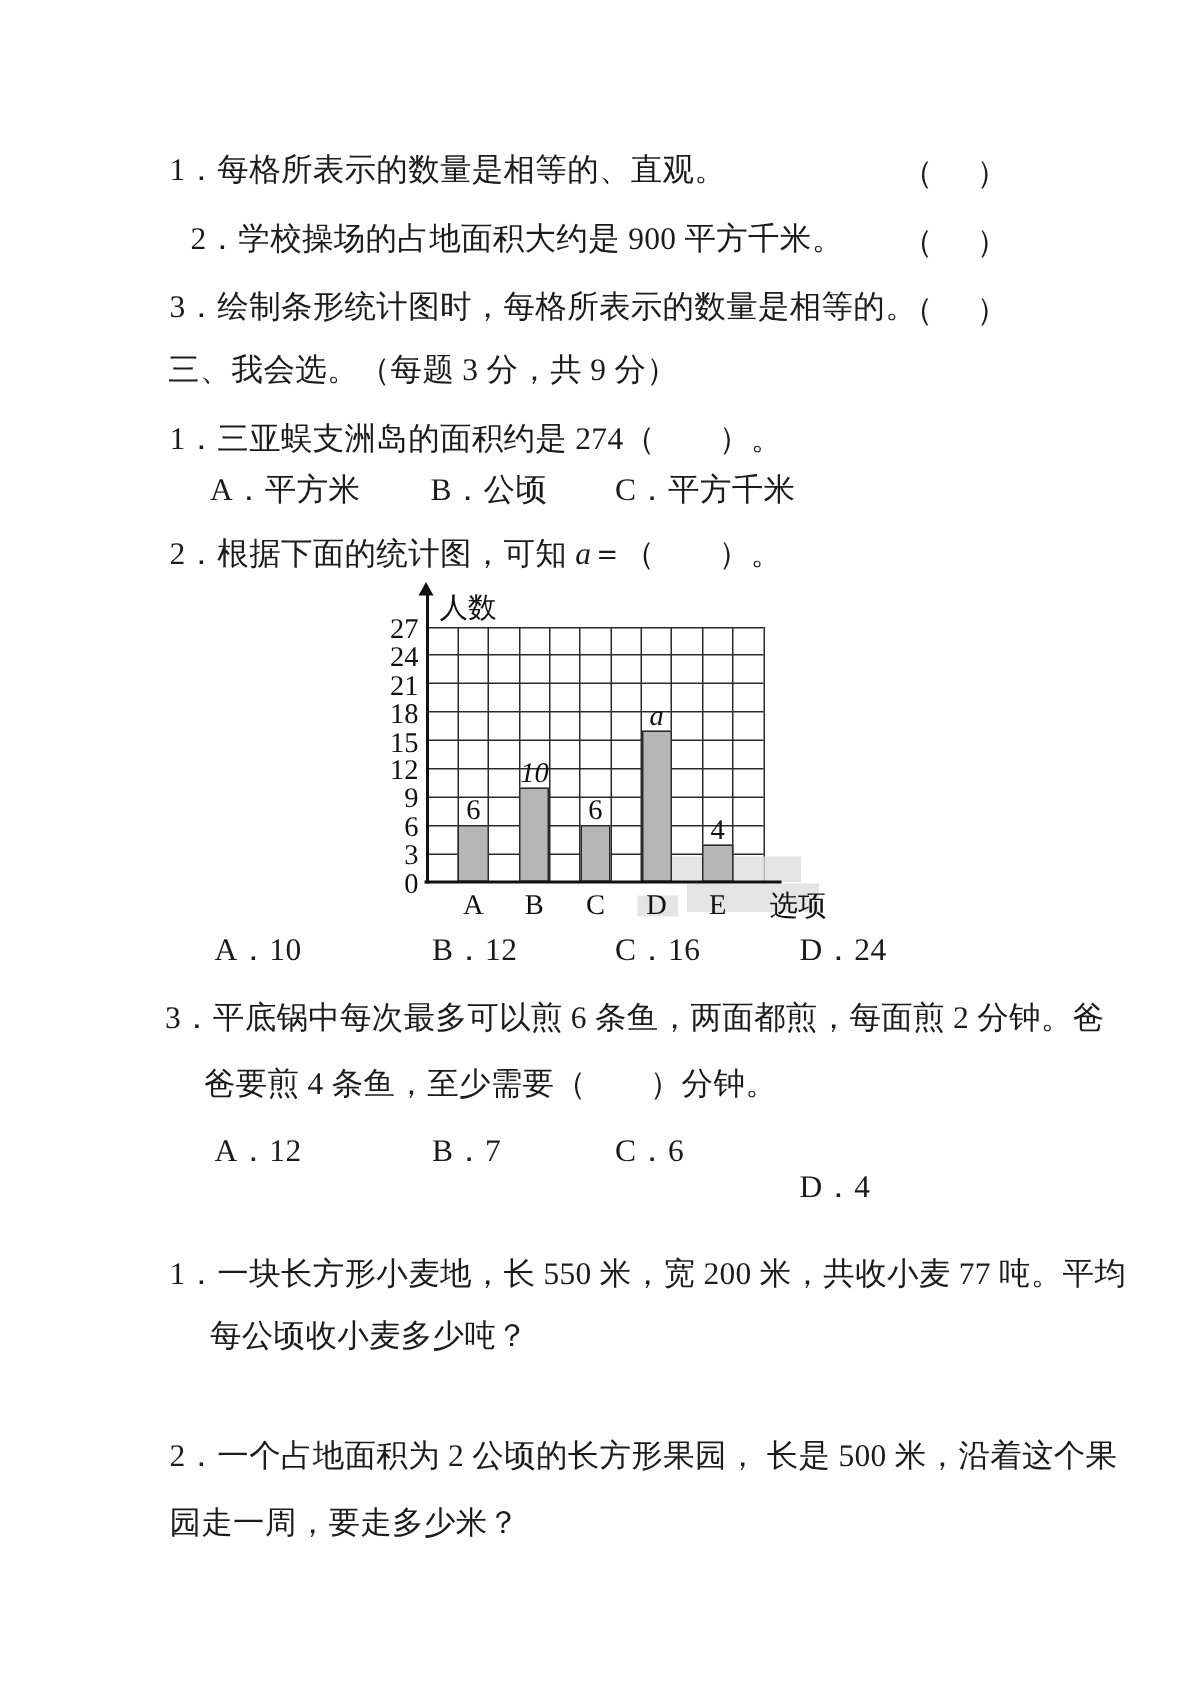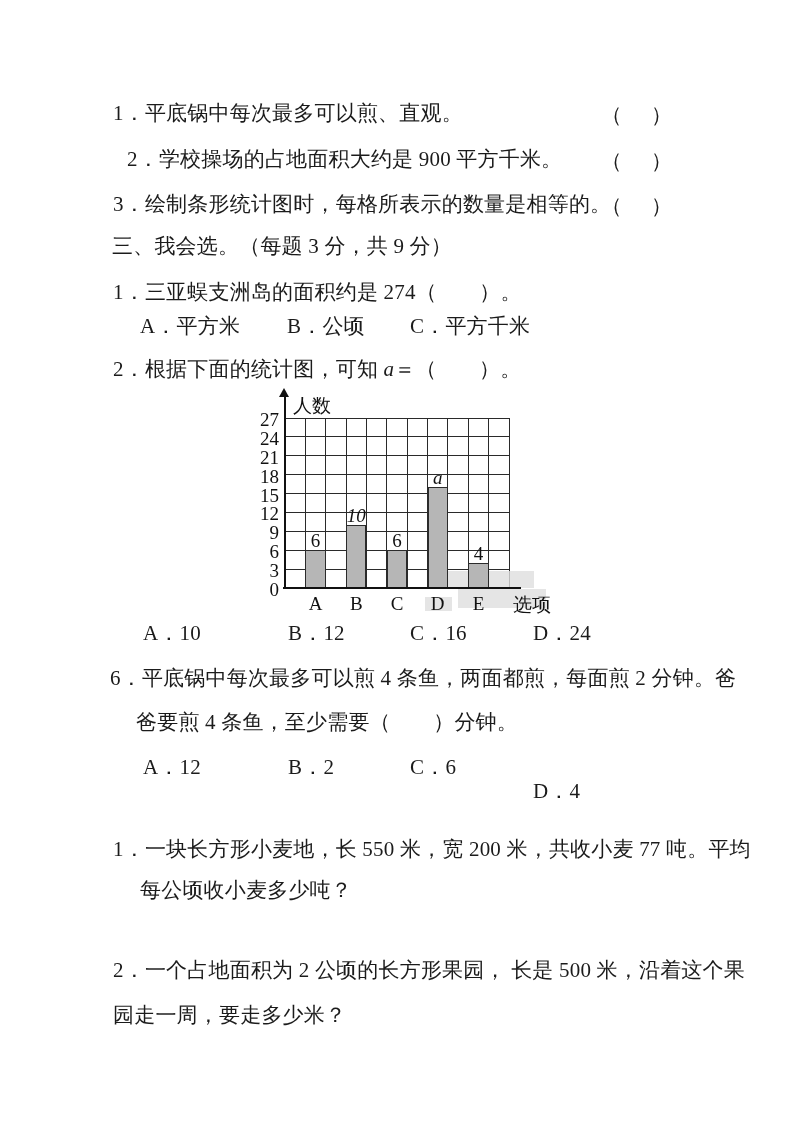--- a/index.html
+++ b/index.html
@@ -33,21 +33,21 @@
   .clabel,.vlabel,.ticklabel,.axlabel{z-index:5;font-size:19px;line-height:1;color:#111;}
   .ticklabel{width:34px;text-align:right;}
   .clabel,.vlabel{text-align:center;}
   .arrow{z-index:5;width:0;height:0;border-left:5px solid transparent;border-right:5px solid transparent;border-bottom:9px solid #111;}
 </style>
 </head>
 <body>
 
 <div class="page">
 
-  <div class="line" style="left:113px;top:101px"><span>1．</span><span>平底锅中每次最多可以煎、直观。</span></div>
+  <div class="line" style="left:113px;top:101px"><span>1．</span><span>每格所表示的数量是相等的、直观。</span></div>
   <span class="paren" style="left:601px;top:101px">（</span>
   <span class="paren" style="left:651px;top:101px">）</span>
 
   <div class="line" style="left:127px;top:147px"><span>2．</span><span>学校操场的占地面积大约是 900 平方千米。</span></div>
   <span class="paren" style="left:601px;top:147px">（</span>
   <span class="paren" style="left:651px;top:147px">）</span>
 
   <div class="line" style="left:113px;top:192px"><span>3．</span><span>绘制条形统计图时，每格所表示的数量是相等的。</span></div>
   <span class="paren" style="left:601px;top:192px">（</span>
   <span class="paren" style="left:651px;top:192px">）</span>
@@ -115,24 +115,24 @@
       <div class="arrow" style="left: 34px; top: 0px;"></div>
       <div class="axlabel" style="left: 48px; top: 8px;">人数</div>
       <div class="axlabel" style="left: 268px; top: 207px;">选项</div>
     </div>
 
   <div class="line optA" style="top:621px">A．10</div>
   <div class="line optB" style="top:621px">B．12</div>
   <div class="line optC" style="top:621px">C．16</div>
   <div class="line optD" style="top:621px">D．24</div>
 
-  <div class="line" style="left:110px;top:666px">6．平底锅中每次最多可以煎 4 条鱼，两面都煎，每面煎 2 分钟。爸</div>
+  <div class="line" style="left:110px;top:666px">3．平底锅中每次最多可以煎 6 条鱼，两面都煎，每面煎 2 分钟。爸</div>
   <div class="line" style="left:136px;top:710px">爸要煎 4 条鱼，至少需要（　　）分钟。</div>
   <div class="line optA" style="top:755px">A．12</div>
-  <div class="line optB" style="top:755px">B．2</div>
+  <div class="line optB" style="top:755px">B．7</div>
   <div class="line optC" style="top:755px">C．6</div>
   <div class="line optD" style="top:779px">D．4</div>
 
   <div class="line" style="left:113px;top:837px">1．一块长方形小麦地，长 550 米，宽 200 米，共收小麦 77 吨。平均</div>
   <div class="line" style="left:140px;top:878px">每公顷收小麦多少吨？</div>
   <div class="line" style="left:113px;top:958px">2．一个占地面积为 2 公顷的长方形果园， 长是 500 米，沿着这个果</div>
   <div class="line" style="left:113px;top:1003px">园走一周，要走多少米？</div>
 
 </div>
 

